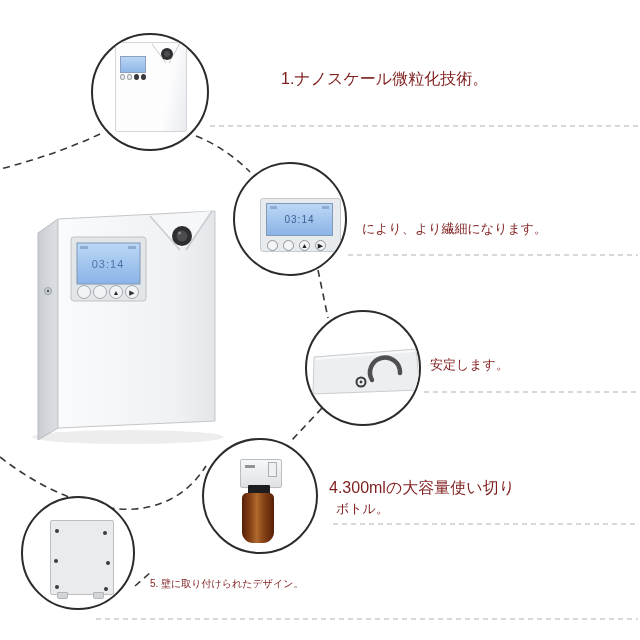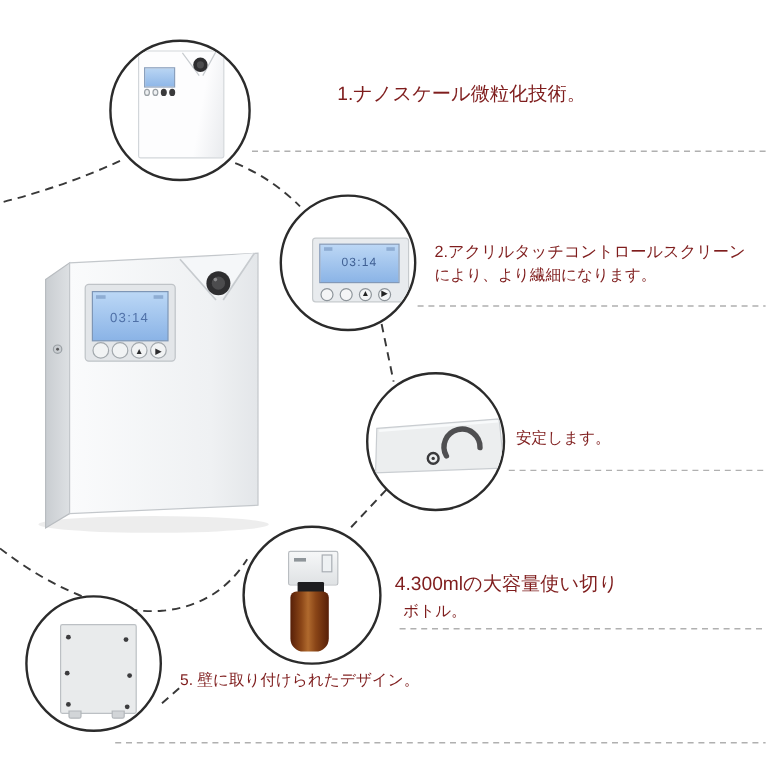--- a/index.html
+++ b/index.html
@@ -20,21 +20,21 @@
   .c5{left:21px;top:496px;width:114px;height:114px;}
   
   .caption{position:absolute;color:#7f1d1d;line-height:1.25;white-space:nowrap;}
   .t1{left:281px;top:69px;font-size:16px;}
   .t2a{left:362px;top:202px;font-size:13.5px;}
   .t2b{left:362px;top:221px;font-size:13px;}
   .t3a{left:427px;top:336px;font-size:15px;}
   .t3b{left:430px;top:357px;font-size:13px;text-align:center;}
   .t4a{left:329px;top:478px;font-size:16px;}
   .t4b{left:336px;top:501px;font-size:13px;}
-  .t5{left:150px;top:559px;font-size:13px;}
+  .t5{left:150px;top:578px;font-size:10px;}
   
   .mini-dev{position:absolute;left:22px;top:7px;width:70px;height:88px;background:linear-gradient(100deg,#fdfdfe 70%,#e9ebee);border:1px solid #d2d6da;border-radius:2px;}
   .mini-lcd{position:absolute;left:4px;top:13px;width:24px;height:15px;background:linear-gradient(#b9d5f3,#8fb7e8);border:1px solid #8aa0bd;}
   .mini-btns{position:absolute;left:4px;top:31px;width:26px;height:5px;display:flex;gap:2px;}
   .mini-btns i{width:4px;height:4px;border-radius:50%;background:#eef0f2;border:1px solid #9aa0a5;}
   .mini-btns i.dark{background:#3a3a3c;border-color:#3a3a3c;}
   
   .panel2{position:absolute;left:25px;top:34px;width:79px;height:52px;background:#e8ebee;border:1px solid #c6cacd;border-radius:3px;}
   .lcd2{position:absolute;left:5px;top:4px;width:67px;height:33px;background:linear-gradient(#bcd7f5,#8bb4e6);border:1px solid #8399b8;box-sizing:border-box;
         color:#3f5f93;font-size:10px;letter-spacing:1px;display:flex;align-items:center;justify-content:center;}
@@ -178,20 +178,19 @@
       <span class="screw" style="left:3px;top:38px"></span>
       <span class="screw" style="right:3px;top:40px"></span>
       <span class="screw" style="left:4px;top:64px"></span>
       <span class="screw" style="right:5px;top:66px"></span>
     </div>
     <span class="foot" style="left:34px;top:94px"></span>
     <span class="foot" style="left:70px;top:94px"></span>
   </div>
 
   <div class="caption t1">1.ナノスケール微粒化技術。</div>
-  <div class="caption t2a">2.アクリルタッチコントロールスクリーン</div>
   <div class="caption t2b">により、より繊細になります。</div>
   <div class="caption t3b">安定します。</div>
   <div class="caption t4a">4.300mlの大容量使い切り</div>
   <div class="caption t4b">ボトル。</div>
   <div class="caption t5">5. 壁に取り付けられたデザイン。</div>
 
 </div>
 
 </body></html>

